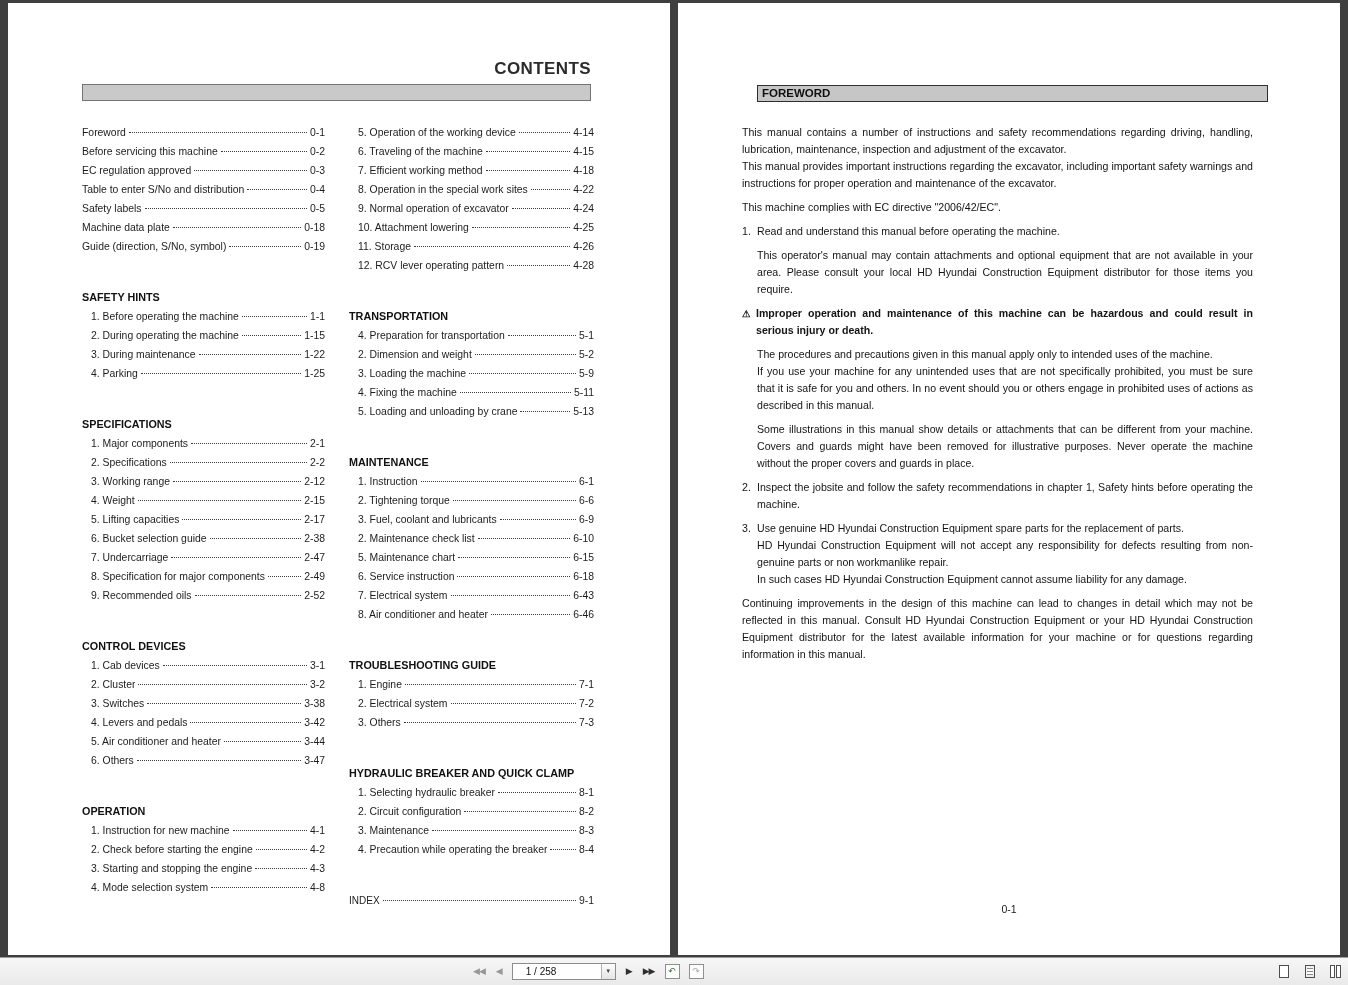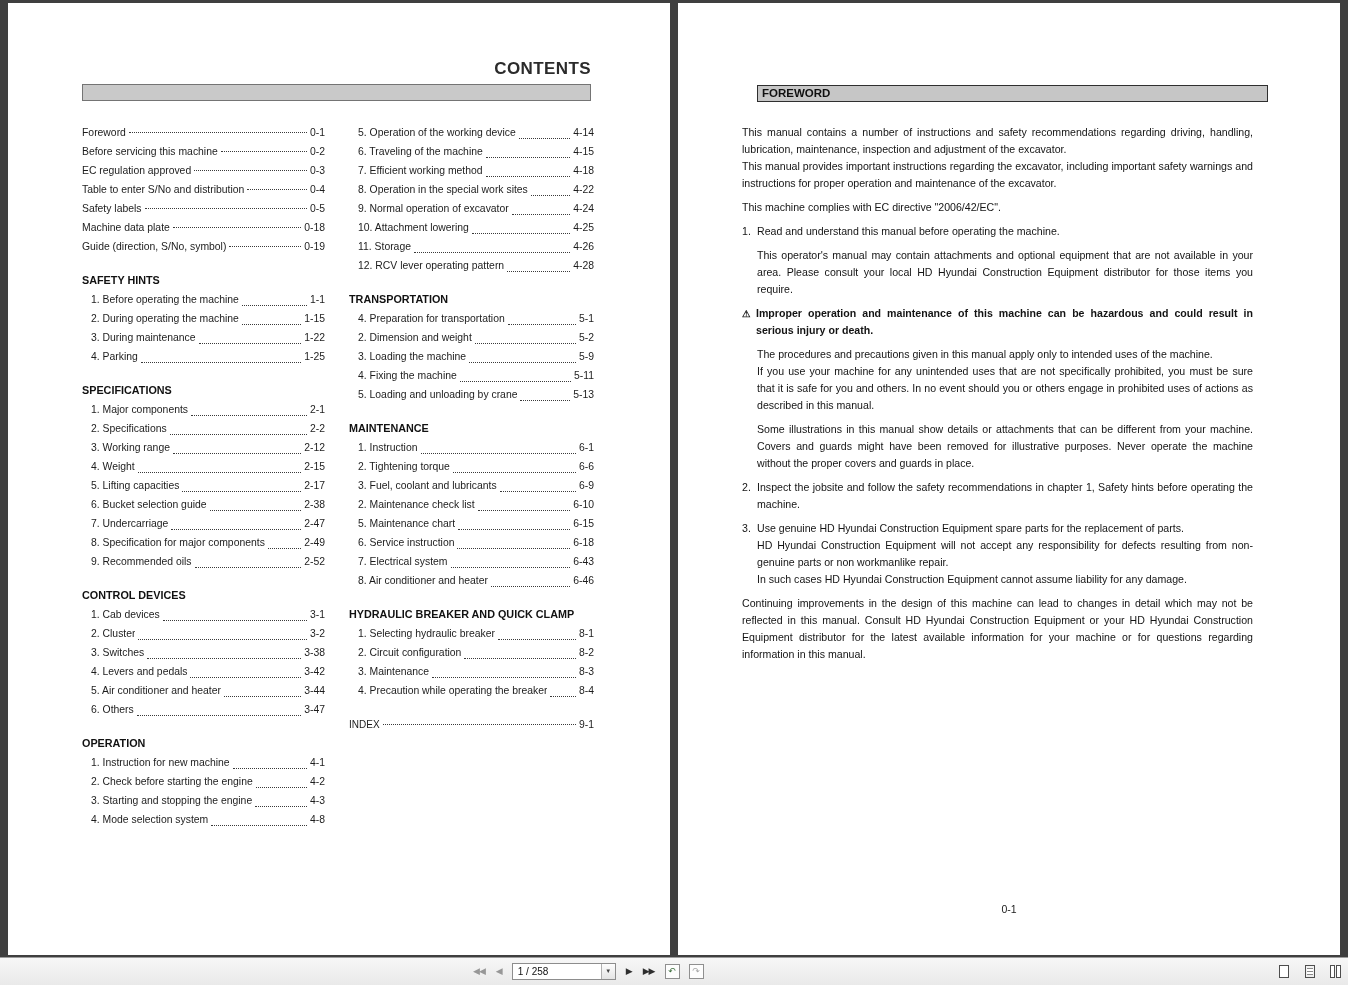--- a/index.html
+++ b/index.html
@@ -28,31 +28,31 @@
   .toc-title-bar {
     position:absolute; top:81px; left:74px; width:509px; height:17px;
     background:#c9c9c9; border:1px solid #747474; box-sizing:border-box;
   }
   .toc-columns {
     position:absolute; top:120px; left:74px; width:512px;
     display:flex; gap:24px;
   }
   .toc-col-1 { width:243px; flex:none; }
   .toc-col-2 { width:245px; flex:none; }
-  .toc-section { margin-top:15px; }
+  .toc-section { margin-top:32px; }
   .toc-section:first-child { margin-top:0; }
   .toc-heading {
     font-weight:bold; font-size:10.8px; line-height:19px;
     white-space:nowrap; letter-spacing:0; color:#111;
   }
   .toc-row {
     display:flex; align-items:baseline;
     line-height:19px; font-size:10.4px; white-space:nowrap; color:#1c1c1c;
   }
-  .toc-row.indent { padding-left:9px;align-items:flex-end; }
+  .toc-row.indent { padding-left:9px; }
   .toc-heading-row .toc-heading-label { font-weight:normal; font-size:10px; }
   .toc-label { flex:0 1 auto; overflow:hidden; }
   .toc-dots {
     flex:1 1 6px; min-width:6px; margin:0 3px;
     border-bottom:1px dotted #3a3a3a; transform:translateY(-3px);
   }
   .toc-page { flex:none; }
 
   
   .fw-header {
@@ -92,21 +92,21 @@
   .nav-btn {
     font-size:9px; line-height:1; color:#2e2e2e;
     letter-spacing:-1px; padding:2px 1px; cursor:default; user-select:none;
   }
   .nav-btn.disabled { color:#979797; }
   .page-box {
     display:flex; align-items:stretch; width:104px; height:17px;
     background:#ffffff; border:1px solid #8d8d8d; box-sizing:border-box;
   }
   .page-value {
-    flex:1; font-size:10px; line-height:15px; padding:0 5px; color:#111;
+    flex:1; font-size:10px; line-height:15px; padding:0 5px; color:#111;margin-left:8px;
   }
   .page-dd {
     flex:none; width:13px; border-left:1px solid #b0b0b0;
     font-size:6px; line-height:15px; text-align:center; color:#444;
     background:linear-gradient(#fdfdfd,#e4e4e4);
   }
   .view-btn {
     width:15px; height:15px; box-sizing:border-box;
     border:1px solid #8f8f8f; background:#fdfdfd;
     font-size:9px; line-height:13px; text-align:center; color:#3c6e3c;
@@ -411,20 +411,38 @@
             </div>
             <div class="toc-row indent">
               <span class="toc-label">7. Electrical system</span>
               <span class="toc-dots"></span>
               <span class="toc-page">6-43</span>
             </div>
             <div class="toc-row indent">
               <span class="toc-label">8. Air conditioner and heater</span>
               <span class="toc-dots"></span>
               <span class="toc-page">6-46</span>
+            </div>
+          </div>
+          <div class="toc-section">
+            <div class="toc-heading">TROUBLESHOOTING GUIDE</div>
+            <div class="toc-row indent">
+              <span class="toc-label">1. Engine</span>
+              <span class="toc-dots"></span>
+              <span class="toc-page">7-1</span>
+            </div>
+            <div class="toc-row indent">
+              <span class="toc-label">2. Electrical system</span>
+              <span class="toc-dots"></span>
+              <span class="toc-page">7-2</span>
+            </div>
+            <div class="toc-row indent">
+              <span class="toc-label">3. Others</span>
+              <span class="toc-dots"></span>
+              <span class="toc-page">7-3</span>
             </div>
           </div>
           <div class="toc-section">
             <div class="toc-heading">HYDRAULIC BREAKER AND QUICK CLAMP</div>
             <div class="toc-row indent">
               <span class="toc-label">1. Selecting hydraulic breaker</span>
               <span class="toc-dots"></span>
               <span class="toc-page">8-1</span>
             </div>
             <div class="toc-row indent">

